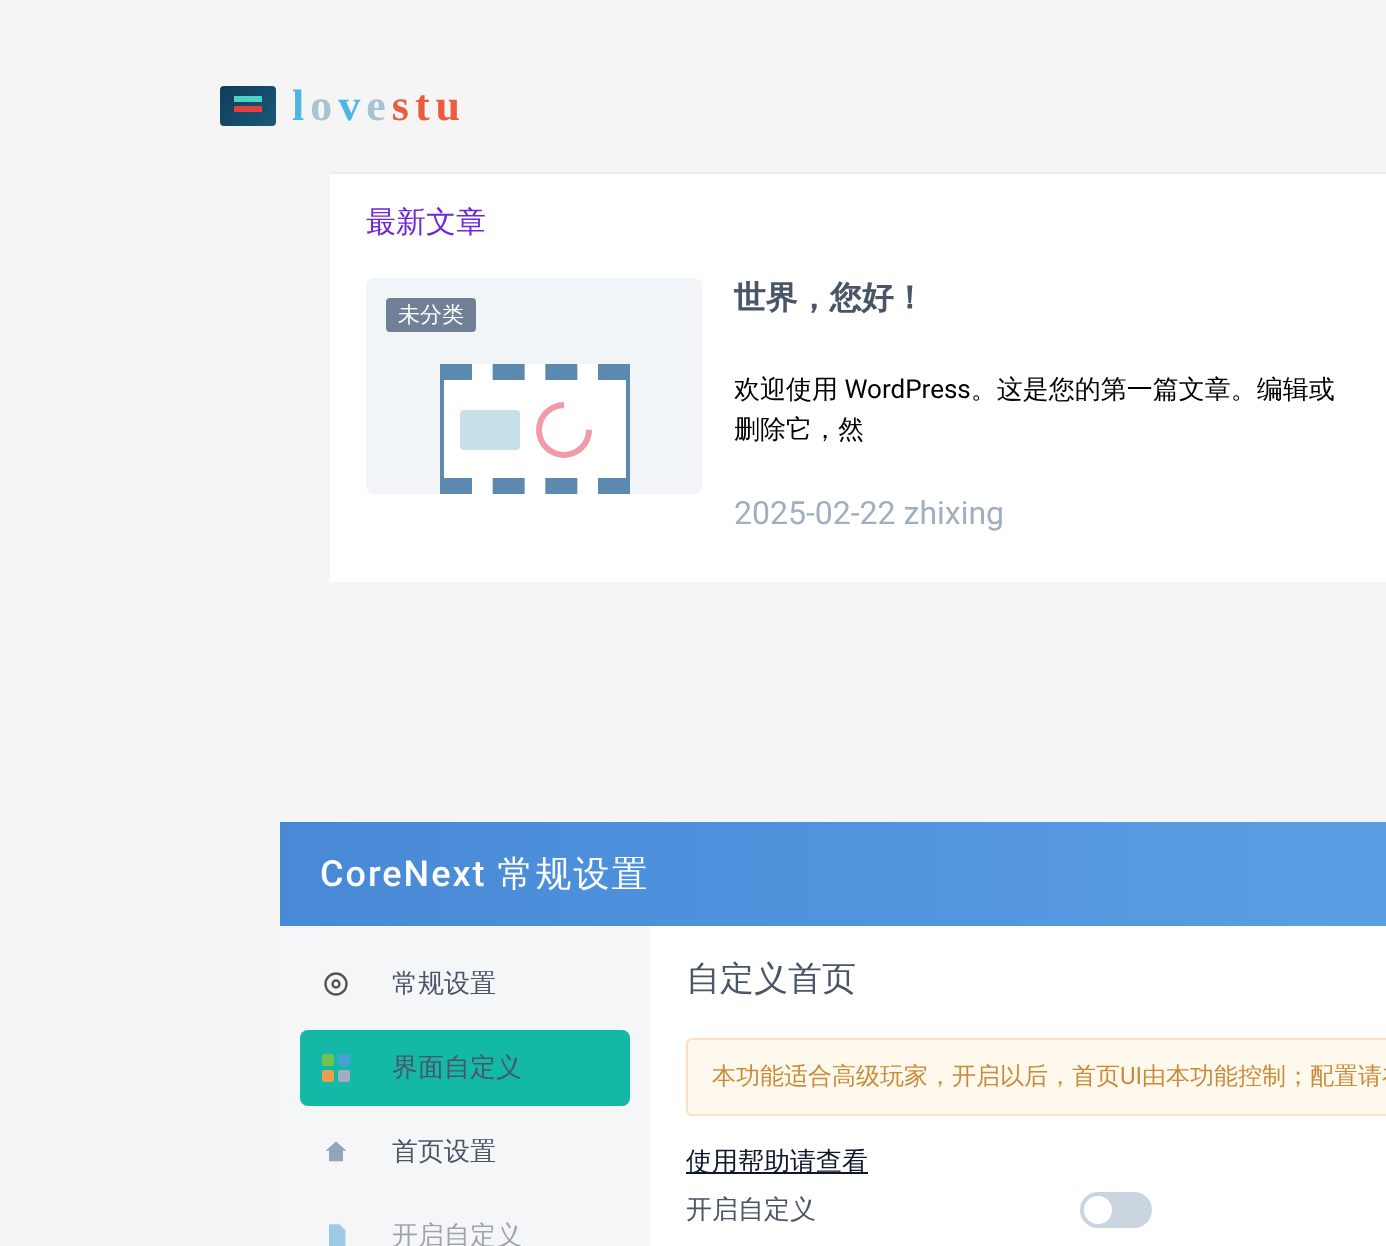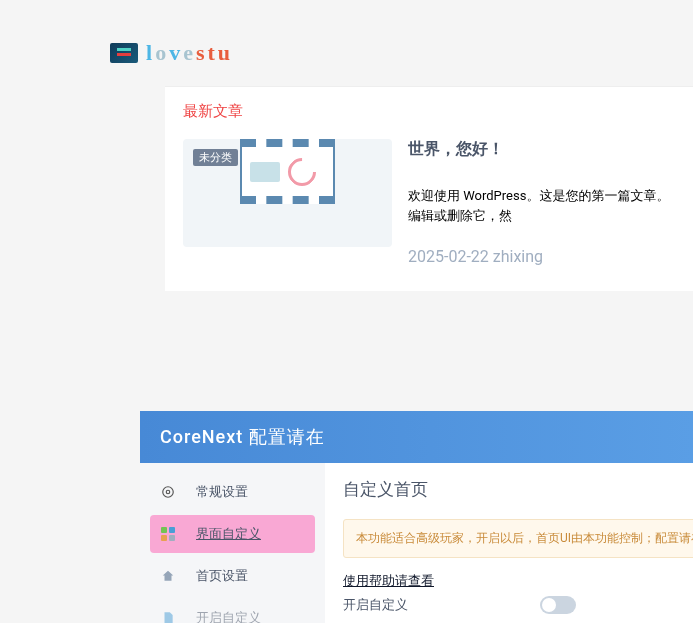--- a/index.html
+++ b/index.html
@@ -51,36 +51,36 @@
     
     
     .card-latest {
       background: #fff;
       margin-left: 165px;
       border-top: 1px solid #eee;
       padding: 15px 18px 25px 18px;
     }
     .card-title {
       font-size: 15px;
-      color: #ef4444;
+      color: #6d28d9;
       margin-bottom: 18px;
     }
     .article-item {
       display: flex;
       gap: 16px;
     }
     .article-thumb {
-      width: 209px;
+      width: 168px;
       height: 108px;
       background: #f1f5f8;
       border-radius: 4px;
       position: relative;
       flex-shrink: 0;
       display: flex;
-      align-items: flex-start;
+      align-items: flex-end;
       justify-content: center;
     }
     .thumb-badge {
       position: absolute;
       top: 10px;
       left: 10px;
       background: #718096;
       color: #fff;
       font-size: 11px;
       padding: 1px 6px;
@@ -163,23 +163,22 @@
       align-items: center;
       gap: 20px;
       padding: 10px 10px;
       border-radius: 4px;
       font-size: 13px;
       color: #4a5568;
       cursor: pointer;
       margin-bottom: 4px;
     }
     .sidebar-item.active {
-      background: #f9a8d4;
-      color: #4a5568;
-      text-decoration: underline;
+      background: #14b8a6;
+      color: #4a5568;
     }
     .sidebar-icon {
       width: 16px;
       height: 16px;
       display: flex;
       align-items: center;
       justify-content: center;
       font-size: 14px;
     }
     .icon-gear { color: #666; }
@@ -279,21 +278,21 @@
     <div class="article-text">
       <div class="article-title">世界，您好！</div>
       <div class="article-excerpt">欢迎使用 WordPress。这是您的第一篇文章。编辑或删除它，然</div>
       <div class="article-meta">
         <span>2025-02-22</span> <span>zhixing</span>
       </div>
     </div>
   </div>
 </div>
 
-<div class="settings-header">CoreNext 配置请在</div>
+<div class="settings-header">CoreNext 常规设置</div>
 <div class="settings-body">
   <div class="settings-sidebar">
 
     <div class="sidebar-item">
       <span class="sidebar-icon icon-gear">
         <svg viewBox="0 0 24 24" width="14" height="14" fill="none" stroke="#555" stroke-width="2">
           <circle cx="12" cy="12" r="3"></circle>
             <circle cx="12" cy="12" r="9"></circle>
         </svg>
       </span>

